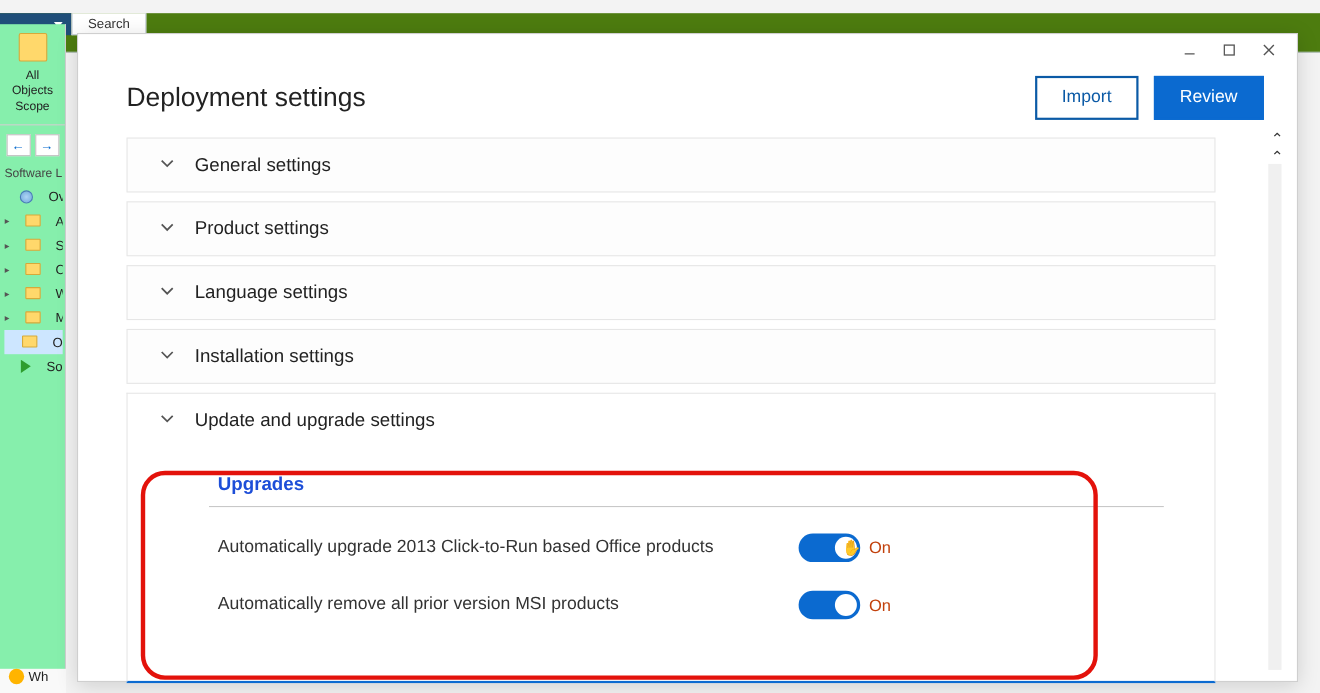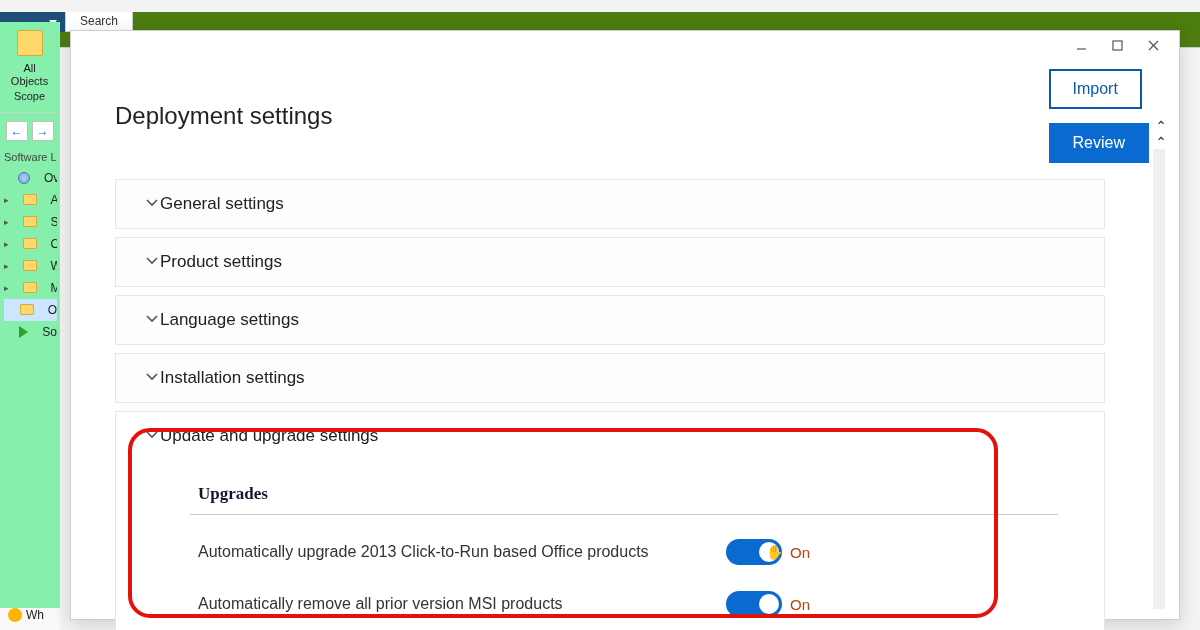--- a/index.html
+++ b/index.html
@@ -31,39 +31,39 @@
 
   
   .dialog { position: absolute; left: 70px; top: 30px; width: 1110px; height: 590px; background: #fff; border: 1px solid #cfcfcf; box-shadow: 0 4px 18px rgba(0,0,0,0.15); }
   .dialog-titlebar { height: 28px; display:flex; justify-content:flex-end; align-items:center; padding: 0 8px;}
   .win-btn { width: 36px; height: 24px; display:flex; align-items:center; justify-content:center; color:#555;}
   .win-btn svg { width:11px; height:11px; }
 
   .dialog-body { position:relative; padding: 10px 30px 0 44px; height: calc(100% - 28px);}
   .header-row { display:flex; align-items:center; justify-content:space-between; margin-bottom: 16px;}
   .page-title { font-size: 24px; font-weight: 400; color:#222;}
-  .header-actions { display:flex; gap:14px; align-items:flex-start;flex-direction:column;}
+  .header-actions { display:flex; gap:14px; align-items:center;}
   .btn { height:40px; padding:0 22px; font-size:16px; display:flex; align-items:center; justify-content:center; cursor:pointer; }
   .btn-outline { background:#fff; color:#0b5aa6; border:2px solid #0b5aa6;}
   .btn-primary { background:#0b6ad0; color:#fff; border:2px solid #0b6ad0;}
 
   .scroll-indicator { position:absolute; right:12px; top:60px; display:flex; flex-direction:column; align-items:center; gap:2px;}
   .scroll-chevron { font-size:14px; color:#333; line-height:1;}
   .scrollbar-track { position:absolute; right:14px; top:90px; bottom:10px; width:12px; background:#f0f0f0;}
 
   .panel-stack { width: 1000px; padding-right: 10px;}
   .panel { background:#fdfdfd; border:1px solid #e6e6e6; margin-bottom:8px; }
-  .panel-header { display:flex; align-items:center; height:48px; padding-left:28px; gap:0; cursor:pointer;}
+  .panel-header { display:flex; align-items:center; height:48px; padding-left:28px; gap:17px; cursor:pointer;}
   .chev { display:inline-block; transform: rotate(0deg);}
   .chev svg { width:16px; height:16px; stroke:#555; }
   .panel-title { font-size:17px; color:#222;}
 
   .update-panel { border-bottom:2px solid #0b6ad0; background:#ffffff;}
   .upgrades-box { position:relative; margin: 6px 20px 0 20px; padding: 18px 26px 30px 62px;}
-  .upgrades-heading { font-size:17px; font-weight:600; color:#0f172a; padding-bottom:10px;font-family:Liberation Serif, serif;}
+  .upgrades-heading { font-size:17px; font-weight:600; color:#1d4ed8; padding-bottom:10px;}
   .upgrades-rule { height:1px; background:#c8c8c8; margin-bottom:24px; margin-left:-8px;}
   .toggle-row { display:flex; align-items:center; gap:8px; margin-bottom:26px;}
   .toggle-label { width:520px; font-size:16px; color:#333;}
   .toggle { position:relative; width:56px; height:26px; background:#0b6ad0; border-radius:14px; cursor:pointer;}
   .toggle-knob { position:absolute; right:3px; top:3px; width:20px; height:20px; background:#fff; border-radius:50%;}
   .toggle-state { font-size:15px; color:#c2410c; width:40px;}
   .cursor-overlay { position:absolute; left:40px; top:5px; font-size:14px; pointer-events:none;}
 
   
   .callout { position:absolute; border:4px solid #e3120b; border-radius:22px; pointer-events:none;}

